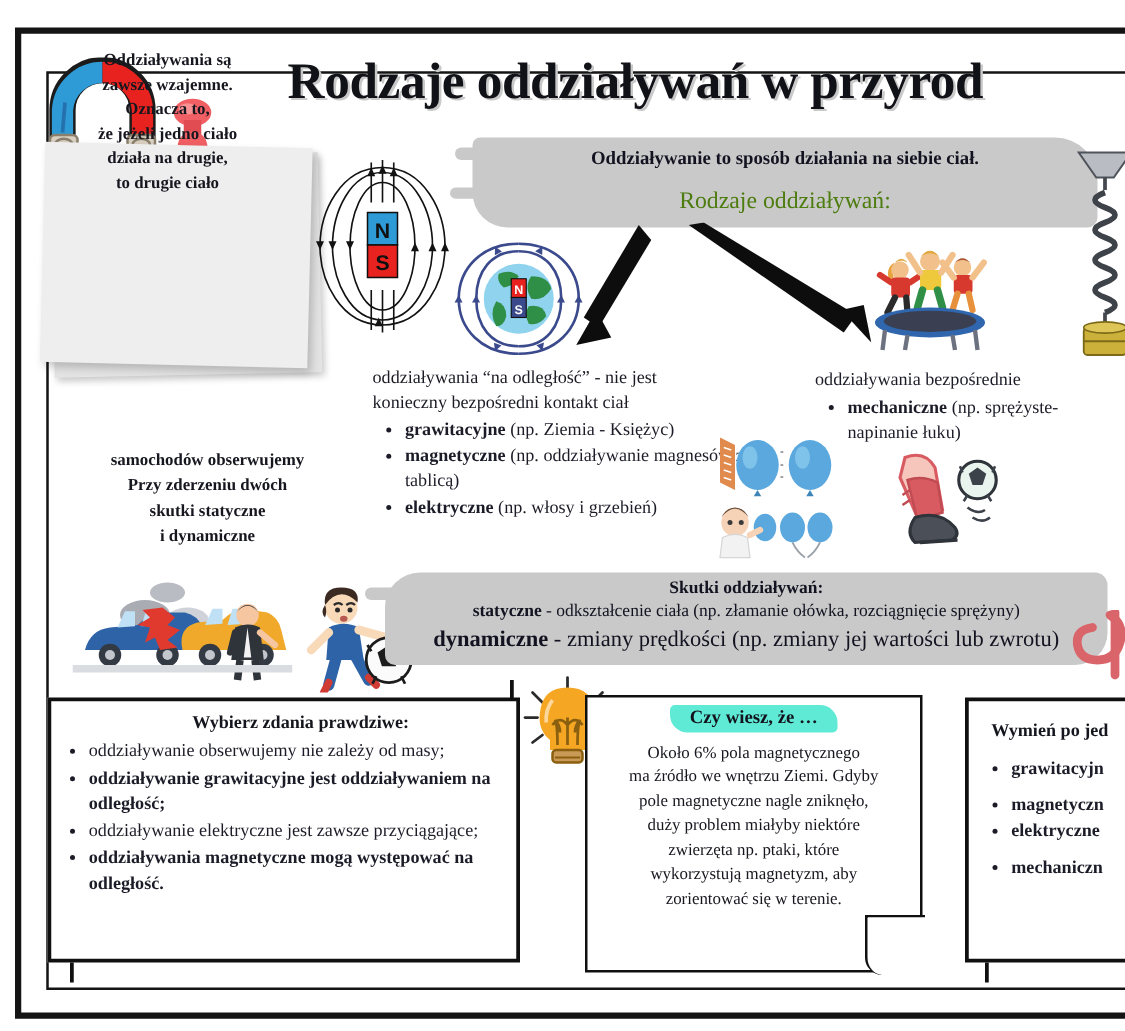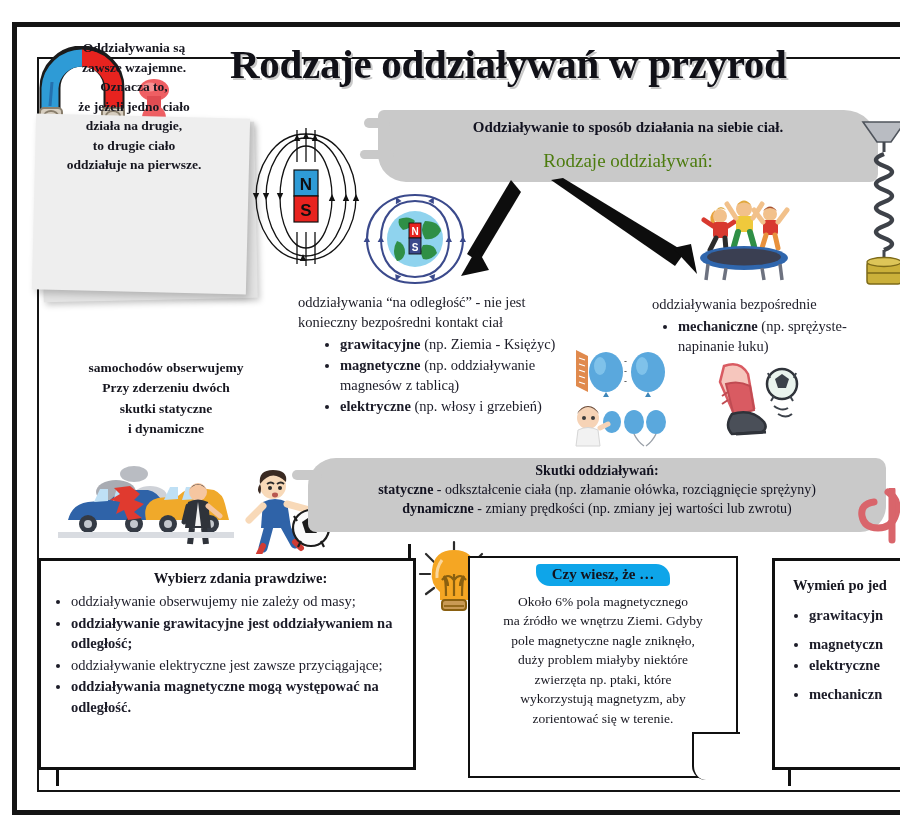--- a/index.html
+++ b/index.html
@@ -100,21 +100,21 @@
   }
 
   
   .arrow-left-big{left:455px;top:178px;width:70px;height:100px;}
   .arrow-right-big{left:545px;top:178px;width:170px;height:100px;}
 
   
   .dist-block{left:298px;top:292px;width:300px;font-size:14.5px;line-height:1.38;}
   .dist-block .lead{color:#1a1a24;}
   .dist-block ul{margin:2px 0 0 0;padding-left:26px;}
-  .dist-block li{margin:1px 16px;}
+  .dist-block li{margin:1px 0;}
   .dist-block b{font-weight:bold;}
 
   
   .direct-block{left:652px;top:294px;width:250px;font-size:14.5px;line-height:1.38;}
   .direct-block ul{margin:2px 0 0 0;padding-left:26px;}
   .direct-block li{margin:1px 0;}
 
   
   .balloons{left:562px;top:342px;width:108px;height:106px;}
   
@@ -143,21 +143,21 @@
   }
   .banner-eff .bg:before{
     content:"";position:absolute;left:-16px;top:12px;width:30px;height:10px;
     background:#c9c9c9;border-radius:6px;
   }
   .banner-eff .t{
     position:relative;text-align:center;color:#121220;
   }
   .banner-eff .t0{font-weight:bold;font-size:14px;padding-top:5px;}
   .banner-eff .t1{font-size:14px;padding-top:3px;}
-  .banner-eff .t2{font-size:14px;padding-top:3px;}
+  .banner-eff .t2{font-size:18px;padding-top:3px;}
   .banner-eff b{font-weight:bold;}
 
   
   .redmark{left:858px;top:488px;width:44px;height:58px;}
 
   
   .box-true{
     left:38px;top:558px;width:378px;height:212px;
     border:3px solid #101010;background:#ffffff;box-sizing:border-box;
   }
@@ -179,21 +179,21 @@
   }
   .note-know .fold{
     position:absolute;right:-2px;bottom:-2px;width:46px;height:46px;
     background:#ffffff;border-left:2.5px solid #101010;border-top:2.5px solid #101010;
     border-radius:0 0 0 14px;
   }
   .note-know .hdwrap{
     position:relative;text-align:center;padding-top:8px;
   }
   .note-know .hd{
-    display:inline-block;background:#0ea5e9;padding:2px 16px 3px 16px;
+    display:inline-block;background:#5eead4;padding:2px 16px 3px 16px;
     font-weight:bold;font-size:15px;border-radius:4px 14px 4px 14px;color:#13131d;
   }
   .note-know .body{
     position:relative;text-align:center;font-size:13.5px;line-height:1.44;
     padding:6px 16px 0 16px;color:#16161f;
   }
   .note-know .body div{white-space:nowrap;}
 
   
   .box-name{
@@ -249,21 +249,20 @@
       <div class="sticky-back"></div>
       <div class="sticky-front"></div>
     </div>
     <div class="abs sticky-text">
       <div>Oddziaływania są</div>
       <div>zawsze wzajemne.</div>
       <div>Oznacza to,</div>
       <div>że jeżeli jedno ciało</div>
       <div>działa na drugie,</div>
       <div>to drugie ciało</div>
-      <div>oddziałuje na pierwsze.</div>
     </div>
 
     <div class="abs fieldlines">
       <svg viewBox="0 0 112 170" width="112" height="170">
         <g fill="none" stroke="#121212" stroke-width="1.3">
           <path d="M56 26 C30 26 16 58 16 85 C16 112 30 144 56 144"></path>
           <path d="M56 26 C82 26 96 58 96 85 C96 112 82 144 56 144"></path>
           <path d="M56 22 C22 22 6 58 6 85 C6 112 22 148 56 148"></path>
           <path d="M56 22 C90 22 106 58 106 85 C106 112 90 148 56 148"></path>
           <path d="M56 34 C40 34 30 60 30 85 C30 110 40 136 56 136"></path>

